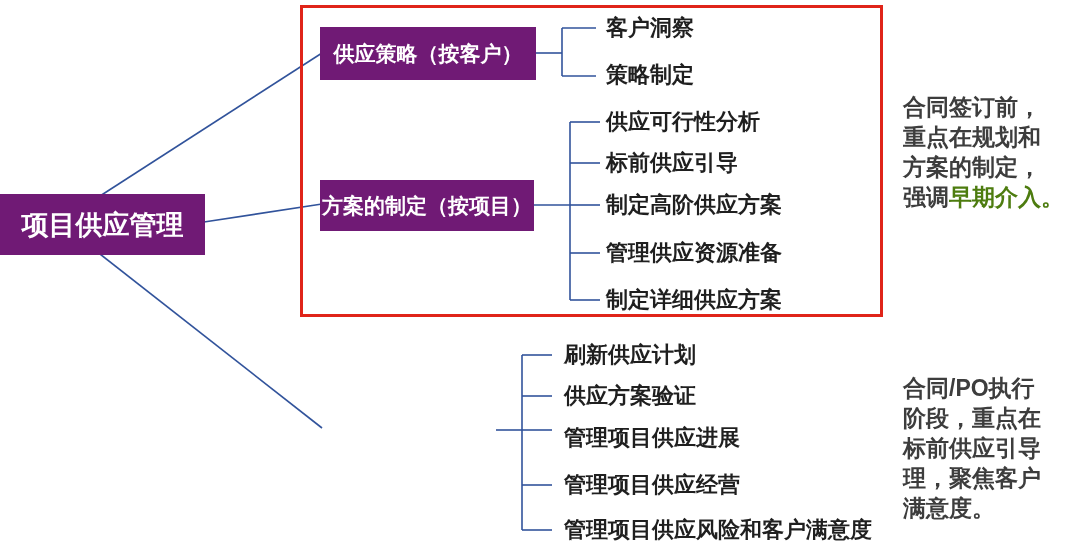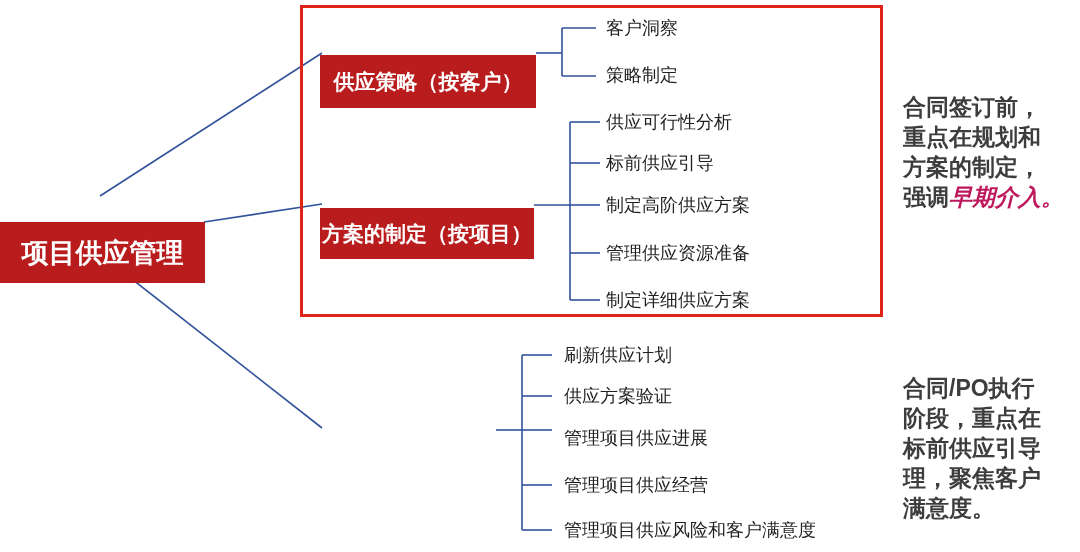--- a/index.html
+++ b/index.html
@@ -7,55 +7,55 @@
     position:relative;
     width:1080px;height:552px;
     background:#ffffff;
     overflow:hidden;
     font-family:"Liberation Sans","DejaVu Sans",sans-serif;
   }
   .lines{position:absolute;left:0;top:0;width:1080px;height:552px;}
   .lines line{stroke:#31539b;stroke-width:1.6;}
   .node{
     position:absolute;
-    background:#b91c1c;
+    background:#701a75;
     color:#ffffff;
     font-weight:bold;
     display:flex;align-items:center;justify-content:center;
     box-sizing:border-box;
     white-space:nowrap;
-    margin-top:28px;
   }
   .root-node{left:0px;top:194px;width:205px;height:61px;font-size:27px;}
   .branch-1{left:320px;top:27px;width:216px;height:53px;font-size:21px;}
   .branch-2{left:320px;top:180px;width:214px;height:51px;font-size:21px;}
   .branch-3{left:320px;top:404px;width:176px;height:51px;font-size:21px;}
   .leaf{
     position:absolute;
     height:28px;line-height:28px;
-    font-size:18px;color:#1f1f1f;
+    font-size:22px;color:#1f1f1f;
     white-space:nowrap;
+    font-weight:bold;
   }
   .frame{
     position:absolute;
     left:300px;top:5px;width:583px;height:312px;
     border:3px solid #e02419;
     box-sizing:border-box;
   }
   .note{
     position:absolute;
     width:178px;
     font-size:23px;font-weight:bold;
     color:#3d3d3d;
     line-height:30px;
     white-space:nowrap;
   }
   .note-1{left:903px;top:92px;}
   .note-2{left:903px;top:373px;}
-  .hl{color:#be185d;font-style:italic;}
+  .hl{color:#4d7c0f;}
 </style>
 </head>
 <body>
 
 <div class="canvas">
 
   <svg class="lines" viewBox="0 0 1080 552">
 
     <line x1="100" y1="196" x2="322" y2="53"></line>
     <line x1="204" y1="222" x2="322" y2="204"></line>

